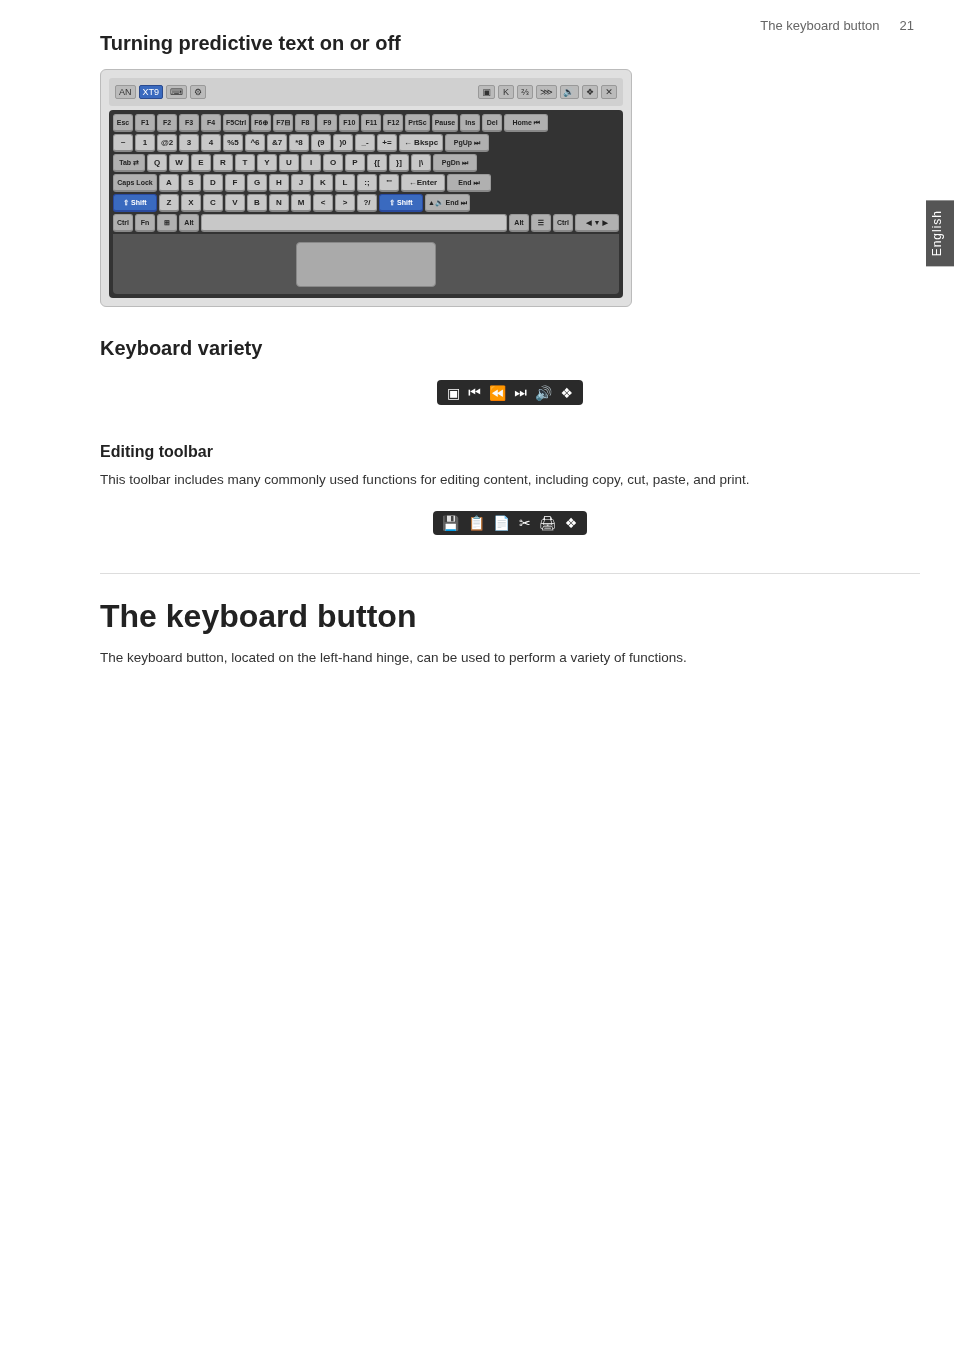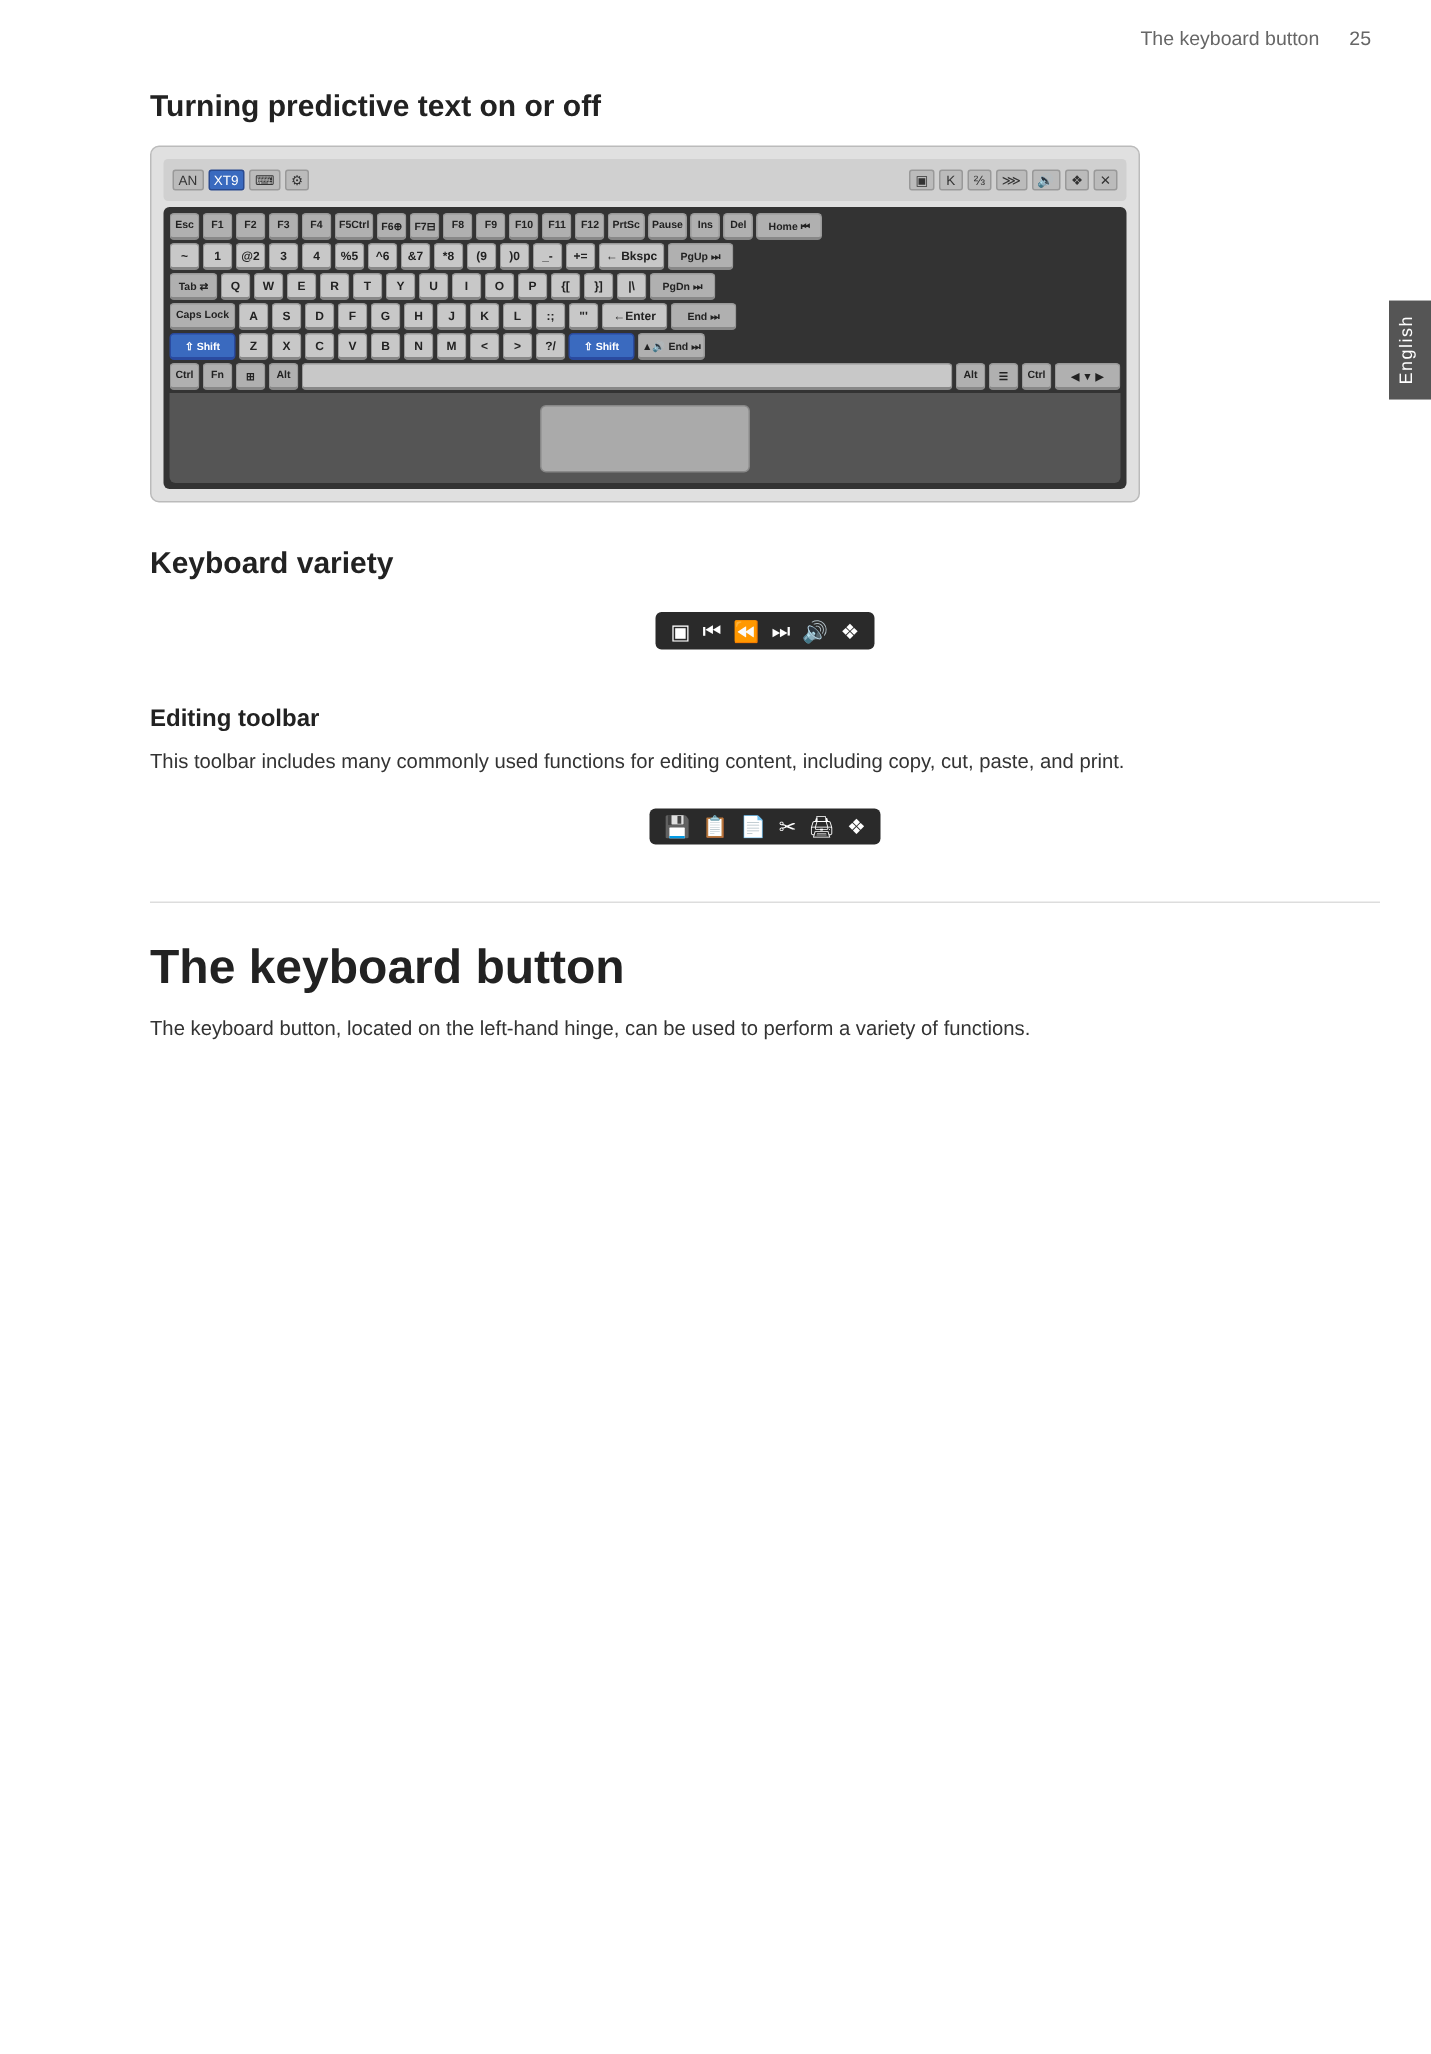--- a/index.html
+++ b/index.html
@@ -26,21 +26,21 @@
       text-align: center;
       writing-mode: vertical-rl;
       transform: rotate(180deg);
       letter-spacing: 1px;
       z-index: 10;
     }
 
     
     .main-content {
       margin: 0 34px 0 100px;
-      padding-top: 60px;
+      padding-top: 32px;
     }
 
     
     h2 {
       font-size: 20px;
       font-weight: bold;
       color: #222;
       margin-bottom: 12px;
       margin-top: 0;
     }
@@ -80,21 +80,21 @@
       vertical-align: middle;
     }
 
     
     .keyboard-container {
       border: 1px solid #bbb;
       border-radius: 6px;
       background: #e0e0e0;
       margin: 14px 0 20px 0;
       padding: 8px;
-      width: 660px;
+      width: 532px;
     }
 
     
     .keyboard-toolbar {
       display: flex;
       align-items: center;
       background: #d0d0d0;
       border-radius: 3px;
       padding: 3px 6px;
       margin-bottom: 4px;
@@ -252,21 +252,21 @@
       gap: 20px;
     }
   </style>
 </head>
 <body>
 
 <div class="lang-tab">English</div>
 
 <div class="top-header">
   <span class="page-title">The keyboard button</span>
-  <span class="page-number">25</span>
+  <span class="page-number">21</span>
 </div>
 
 <div class="main-content">
 
   <div class="section-block">
     <h2>Turning predictive text on or off</h2>
 
     <div class="keyboard-container">
 
       <div class="keyboard-toolbar">

